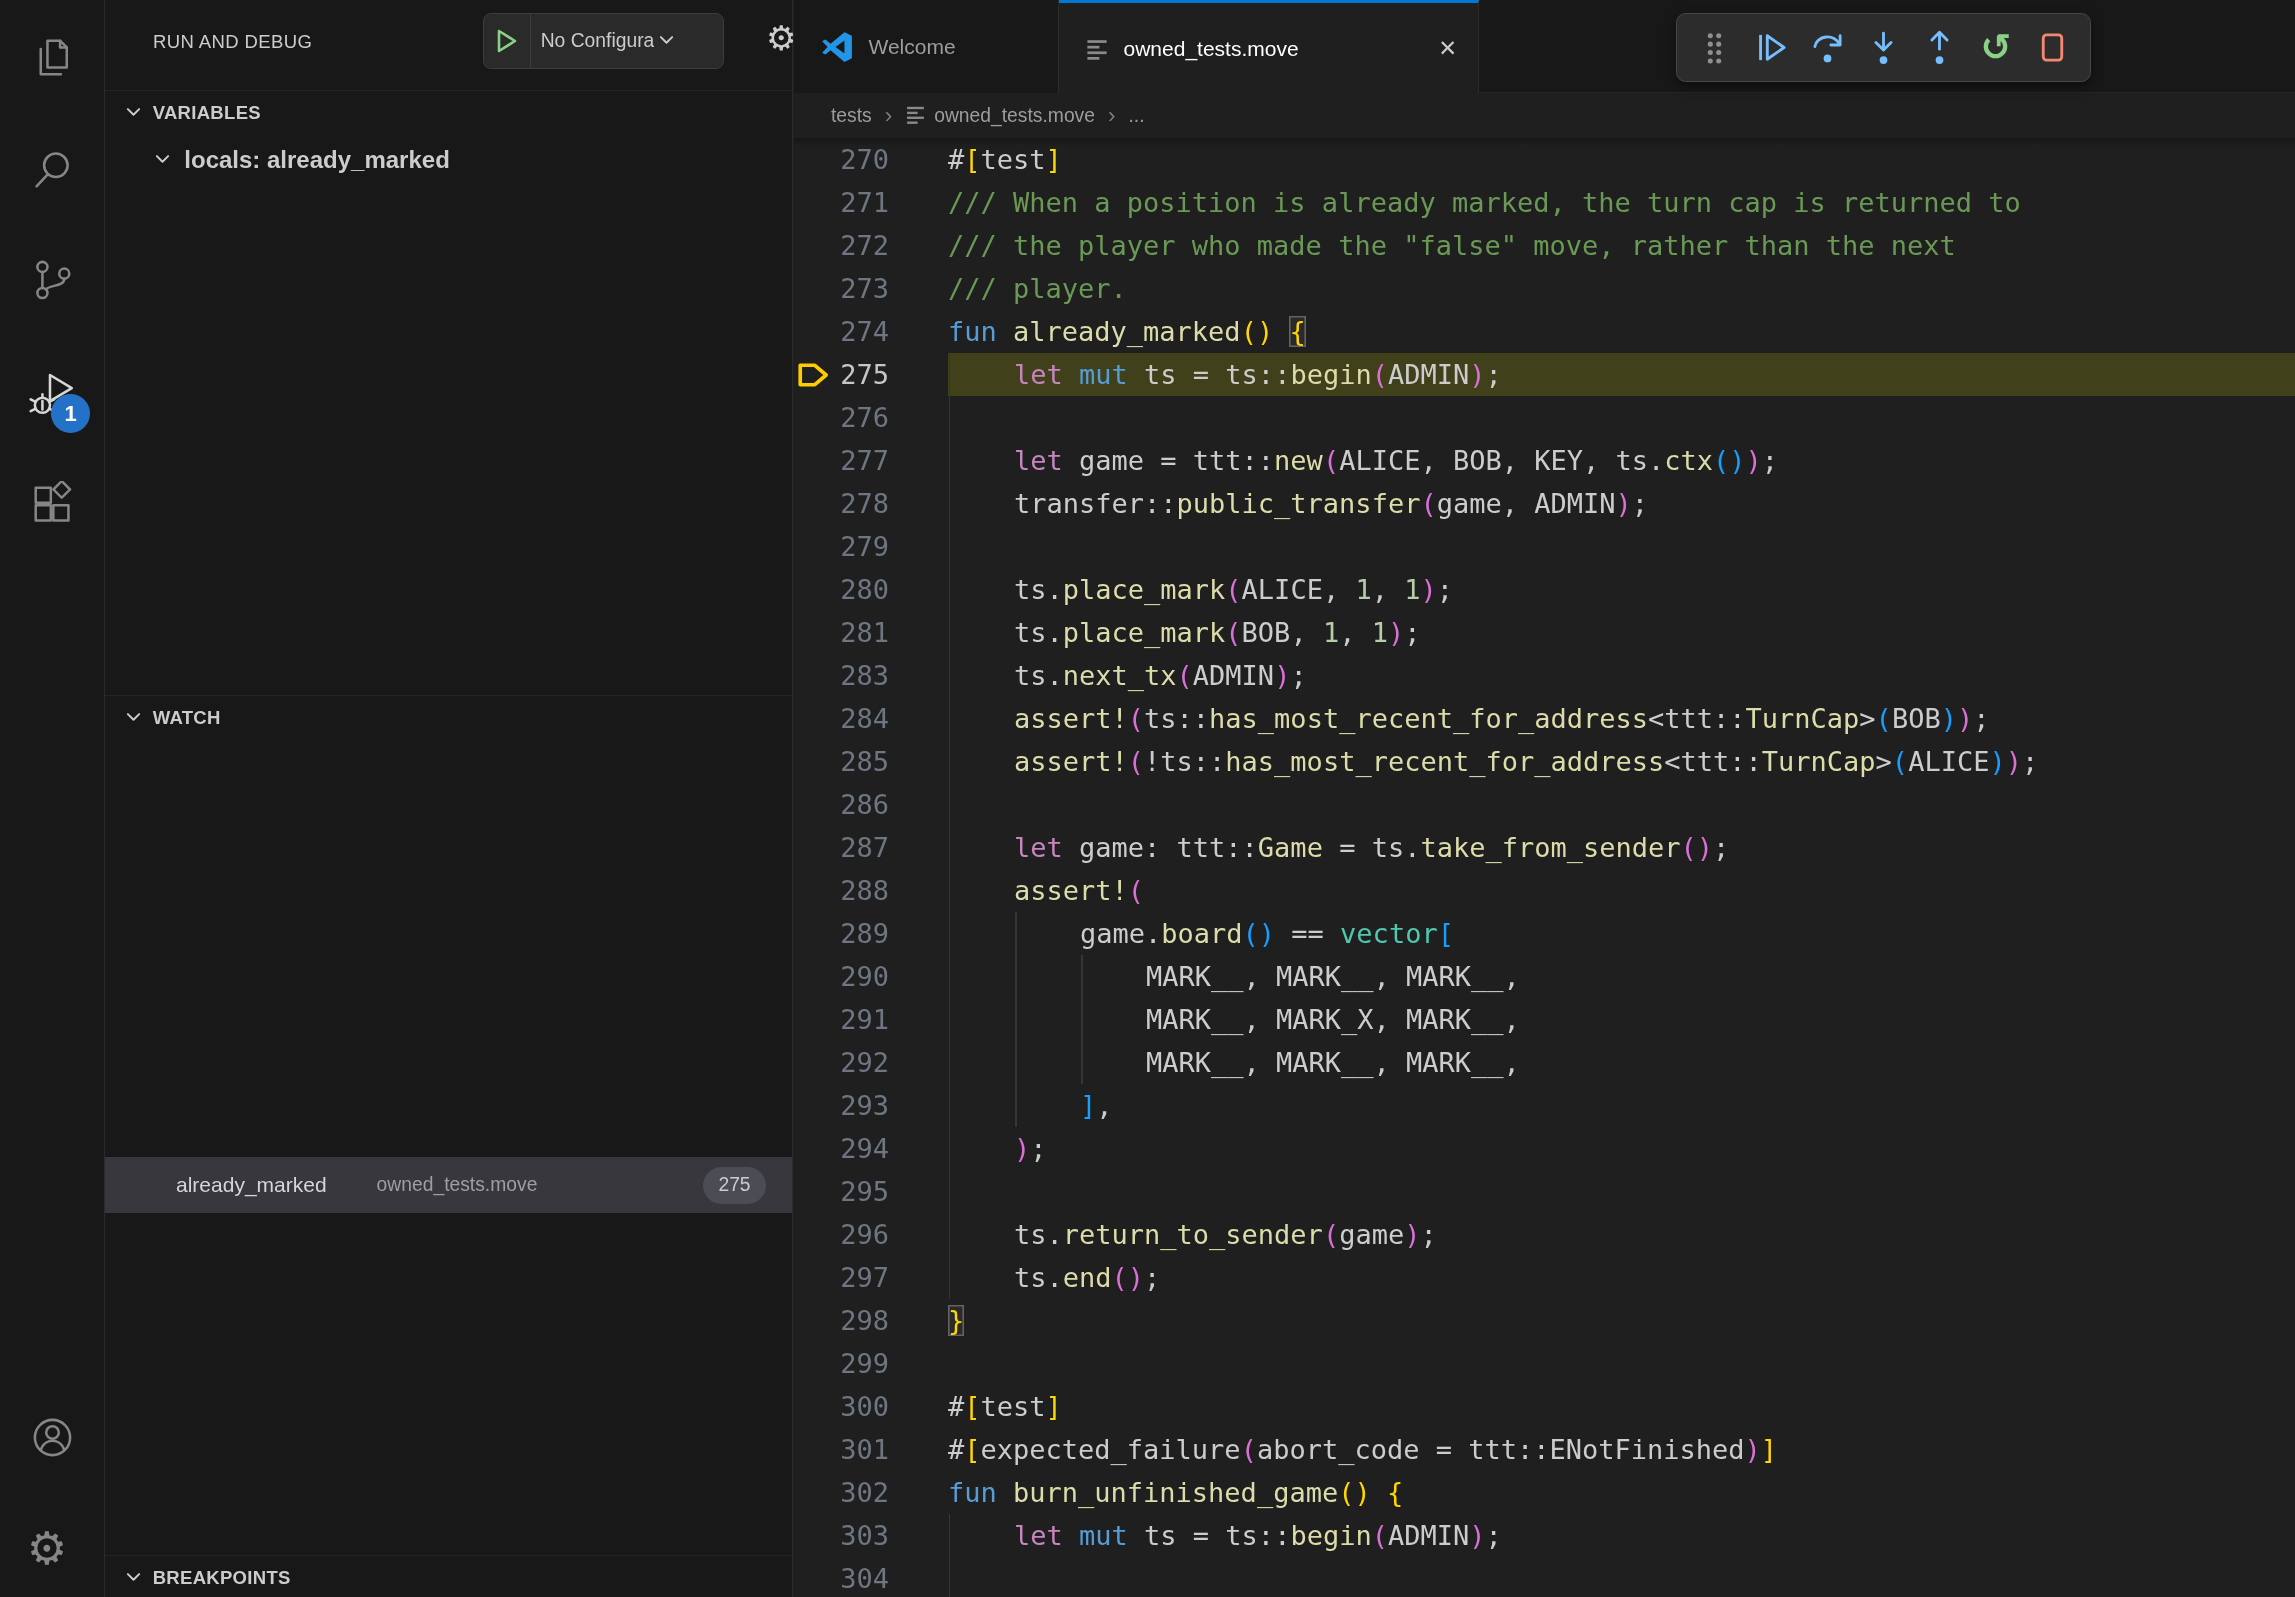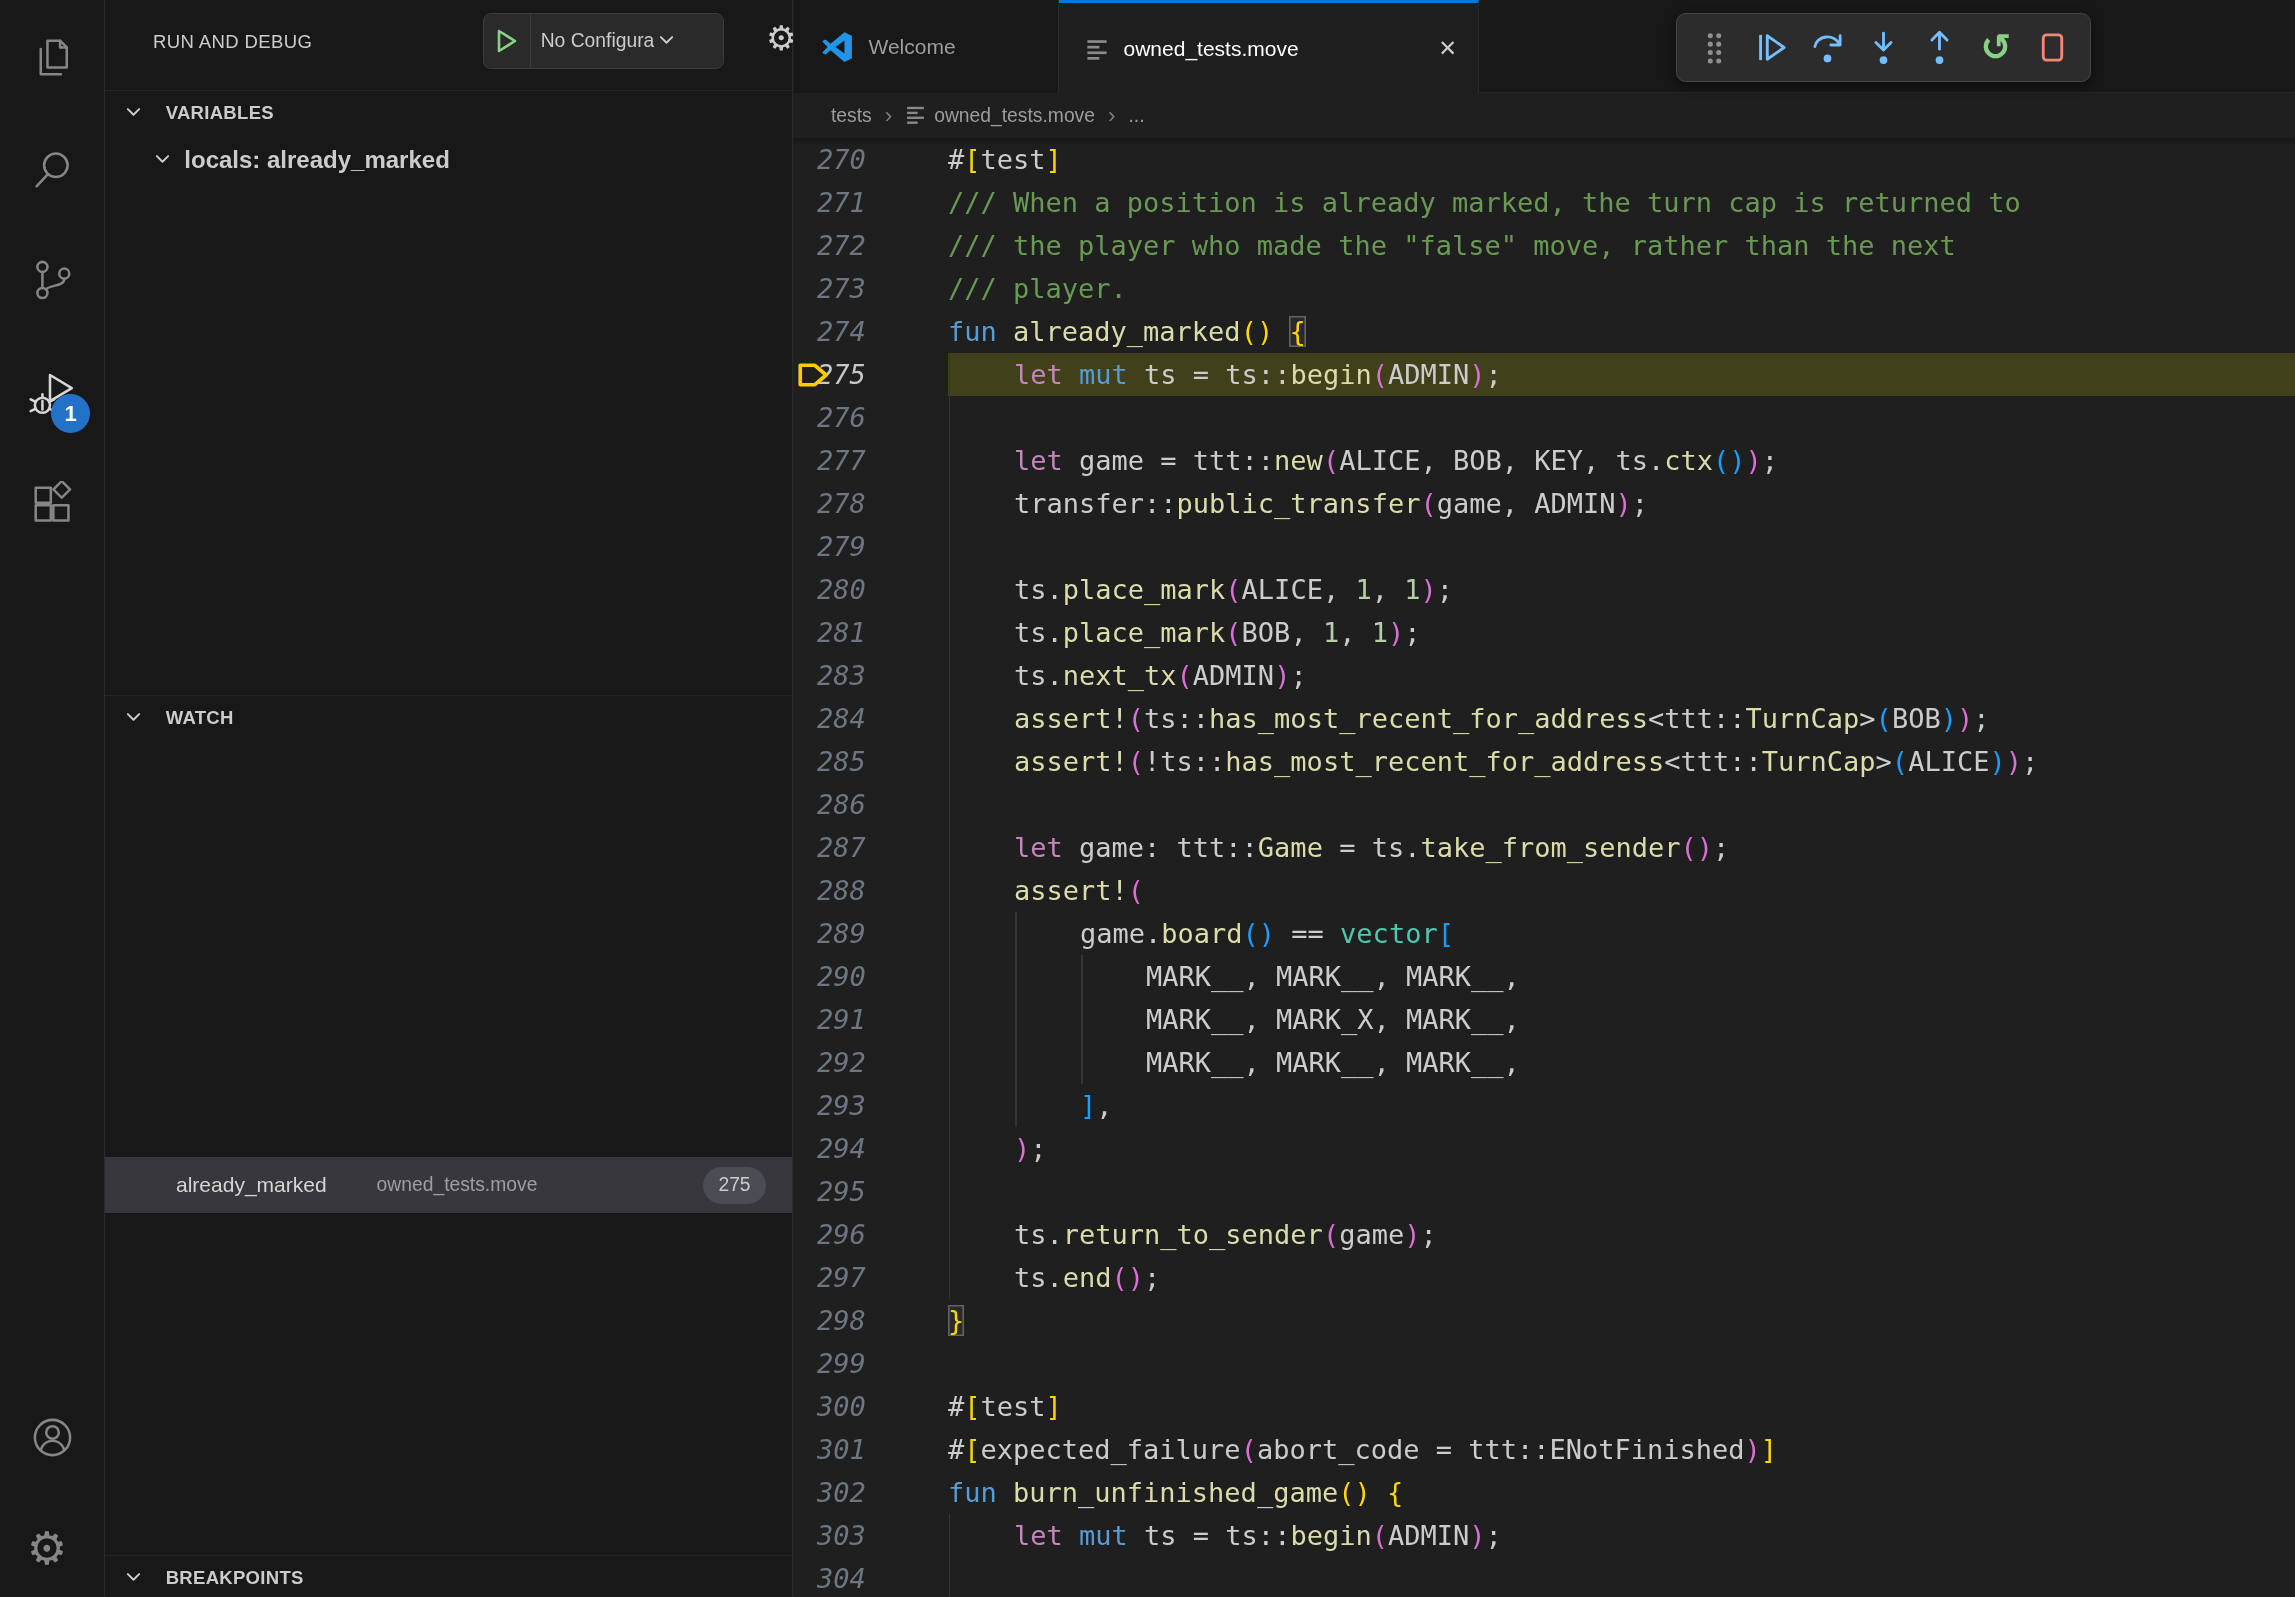--- a/index.html
+++ b/index.html
@@ -29,21 +29,21 @@
   .cfg .play { width:47px; display:flex; justify-content:center; align-items:center; border-right:0.8px solid #3c3c3c; height:100%; }
   .cfg .play svg { width:24px; height:26px; }
   .cfg-label { font-size:19.3px; color:#cccccc; margin-left:9.7px; white-space:nowrap; overflow:hidden; max-width:142px; }
   .cfg .chev { margin-left:1.6px; }
   .sb-gear { position:absolute; left:661px; top:17.7px; font-size:34px; color:#cccccc; }
   .sb-dots { position:absolute; left:724px; top:29px; }
 
   .sect-head { position:absolute; left:0; width:100%; height:45px; border-top:0.8px solid #242424;
                display:flex; align-items:center; }
   .sect-head .chev { margin-left:17.7px; }
-  .sect-label { margin-left:22px; font-size:18.5px; font-weight:700; letter-spacing:0.3px; color:#cccccc; }
+  .sect-label { margin-left:9px; font-size:18.5px; font-weight:700; letter-spacing:0.3px; color:#cccccc; }
   .sect-status { margin-left:auto; margin-right:29px; font-size:18.5px; font-weight:700; color:#cccccc; }
 
   .tree-row { position:absolute; left:0; width:100%; height:45px; display:flex; align-items:center; }
   .tree-row .chev { margin-left:47px; }
   .tree-label { margin-left:11.3px; font-size:24px; font-weight:600; color:#cccccc; }
 
   .frame-row { position:absolute; left:0; top:1157px; width:100%; height:56px; background:#37373d;
                display:flex; align-items:center; }
   .frame-name { margin-left:71px; font-size:21px; color:#d6d6d6; }
   .frame-file { margin-left:50px; font-size:19.3px; color:#9f9fa3; }
@@ -78,21 +78,21 @@
                  box-shadow:0 4.8px 11.3px rgba(0,0,0,0.45);
                  display:flex; align-items:center; justify-content:space-around; padding:0 9.7px; z-index:20; }
   .dbg-btn { width:45px; height:45px; display:flex; align-items:center; justify-content:center; }
   .dbg-btn svg { width:37px; height:37px; }
   .restart-glyph { font-size:37px; line-height:37px; color:#89d185; font-weight:700; }
 
   
   #code-area { position:absolute; left:0; top:138px; width:100%;
                font-family:"DejaVu Sans Mono",monospace; font-size:27px; }
   .cl { display:flex; height:43px; line-height:43px; }
-  .g  { width:154px; padding-right:59px; text-align:center; color:#6e7681; position:relative; flex:none;font-style:italic; }
+  .g  { width:154px; padding-right:59px; text-align:right; color:#6e7681; position:relative; flex:none; }
   .cl.cur .g { color:#c6c6c6; }
   .marker { position:absolute; left:3.2px; top:8.8px; width:34px; height:26px; }
   .t { position:relative; flex:1; white-space:pre; }
   .cl.cur .t { background:rgba(255,255,0,0.15); }
   .guide { position:absolute; top:0; bottom:0; width:1.6px; background:#353535; }
   .tk-pl  { color:#cccccc; }
   .tk-cm  { color:#6a9955; }
   .tk-kw  { color:#569cd6; }
   .tk-ctl { color:#c586c0;text-align:right; }
   .tk-fn  { color:#dcdcaa; }

